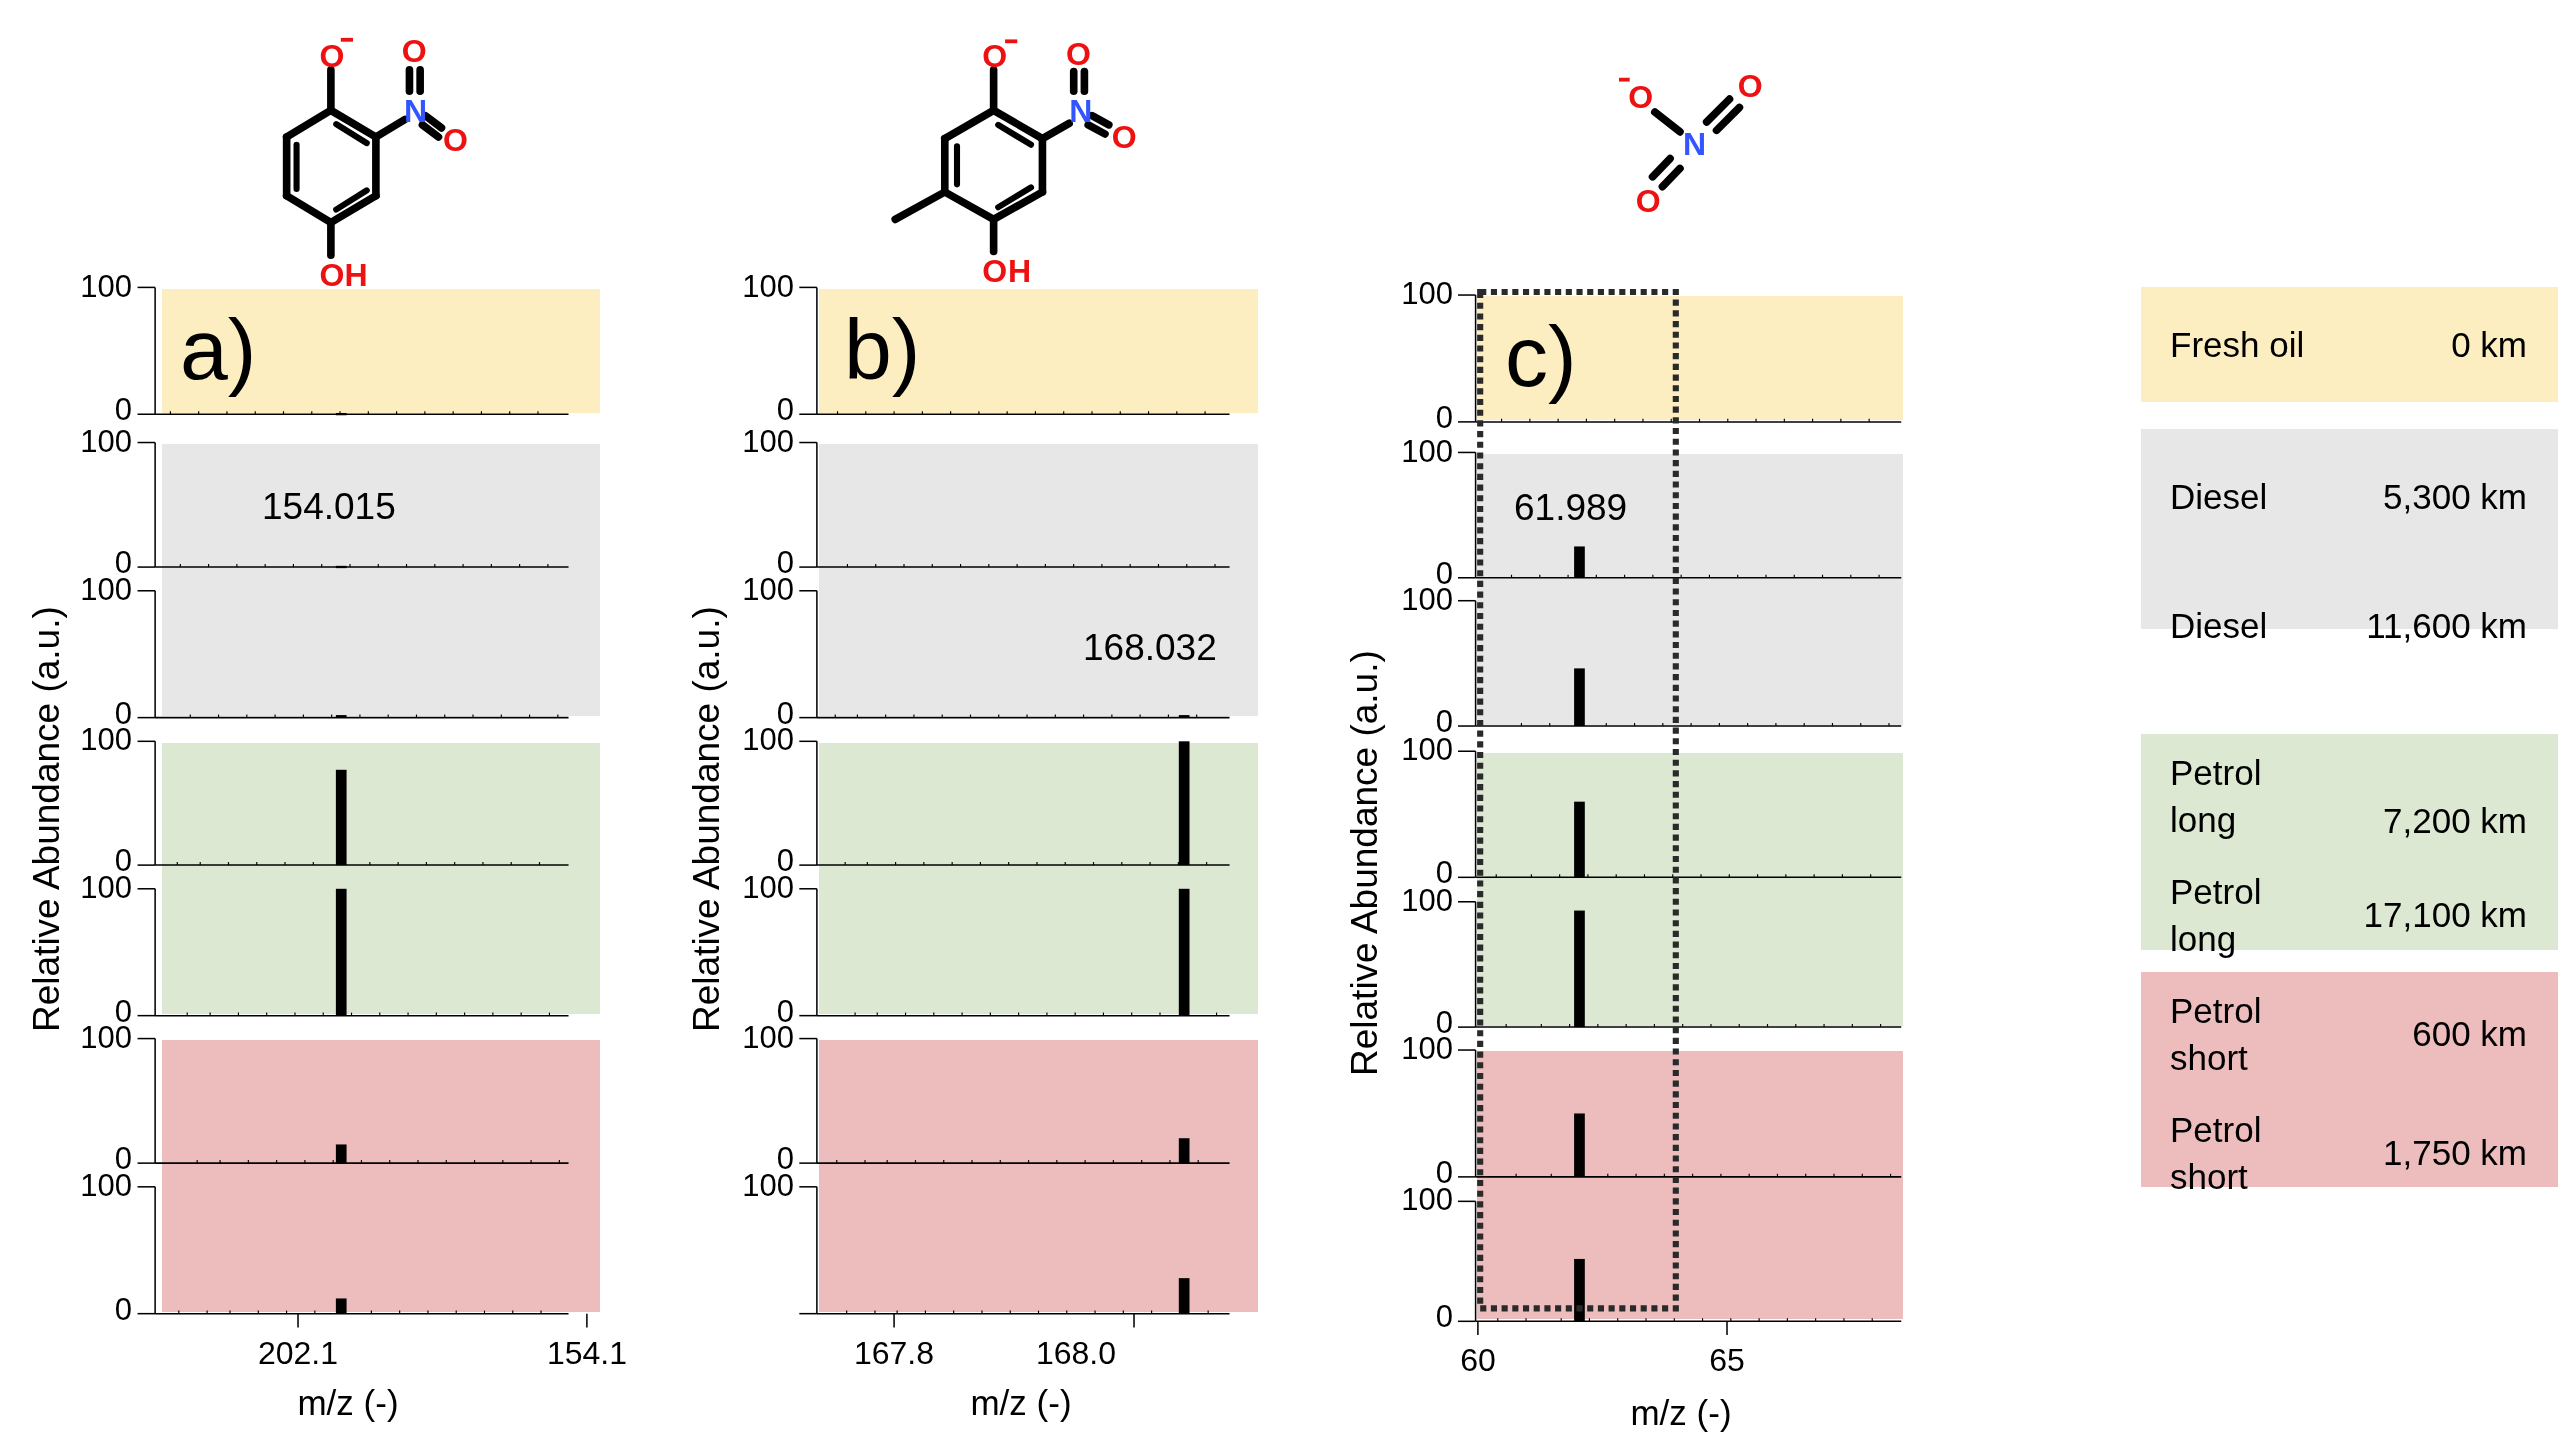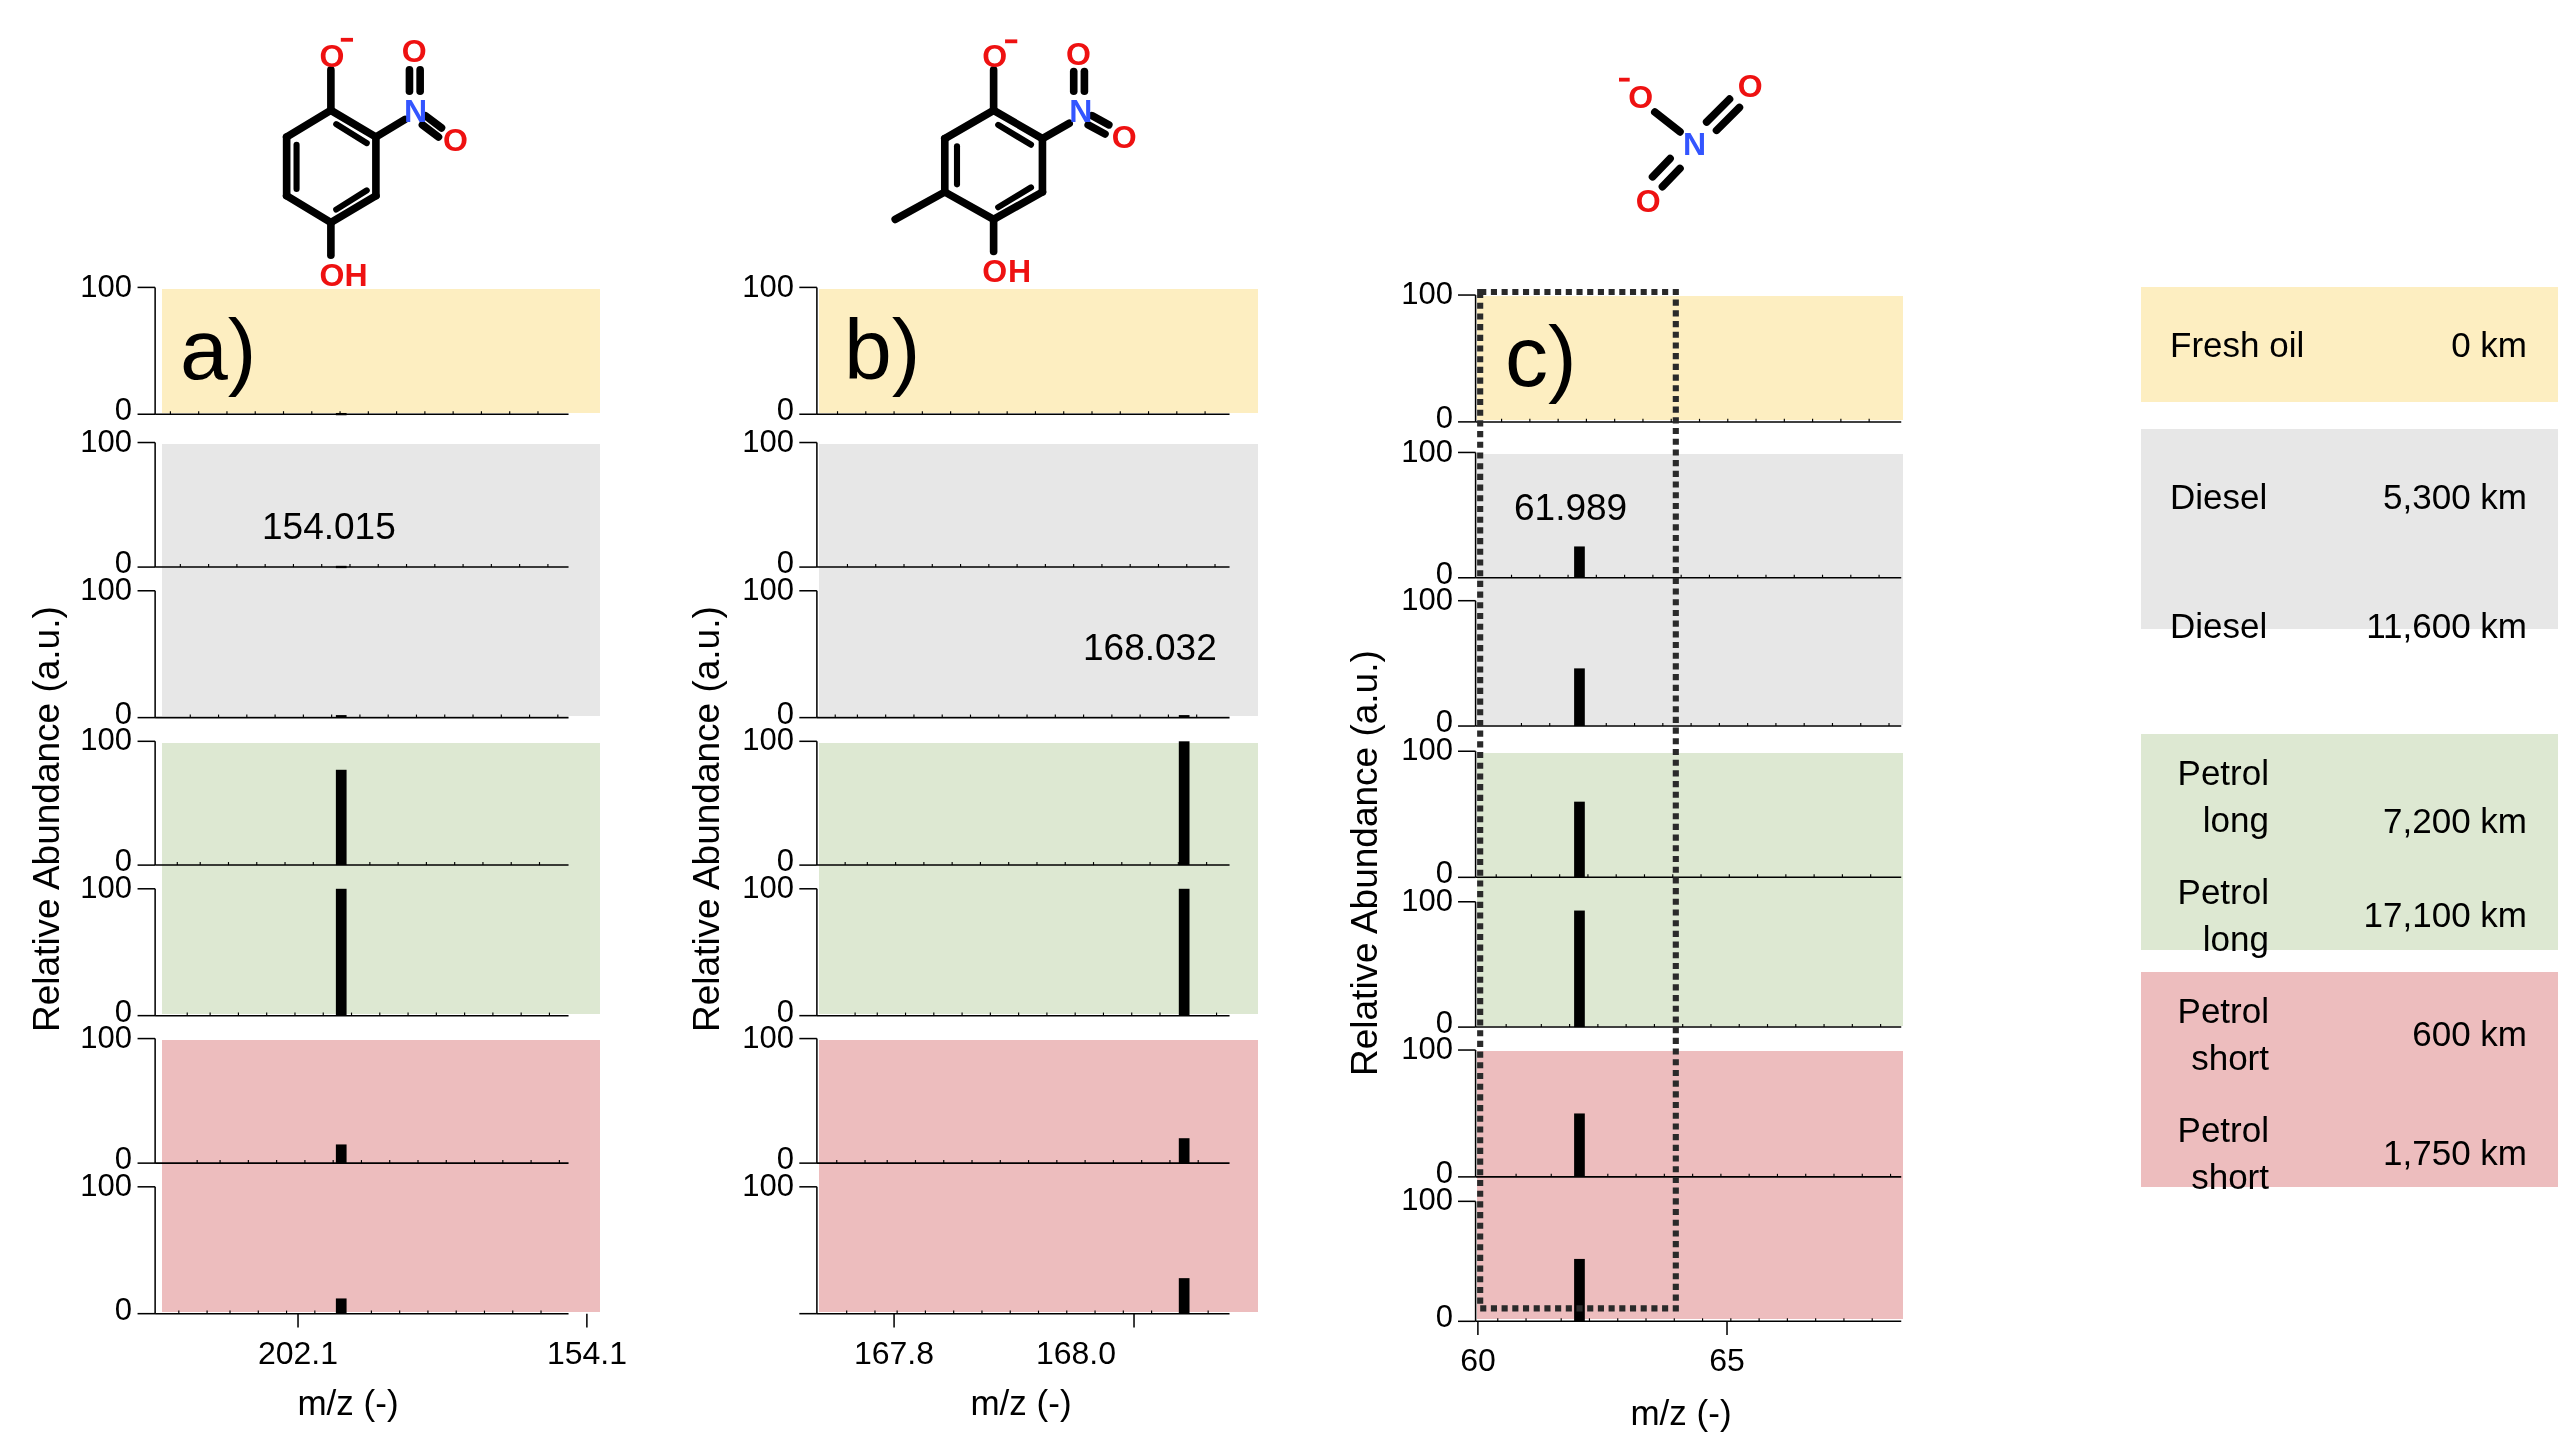--- a/index.html
+++ b/index.html
@@ -8,21 +8,21 @@
   .bgband { position: absolute; }
   .ytick-label { position: absolute; font-size: 31px; line-height: 31px; text-align: right; width: 69px; }
   .panel-letter { position: absolute; font-size: 86px; line-height: 86px; }
   .peak-label { position: absolute; font-size: 37px; line-height: 37px; white-space: nowrap; }
   .xtick-label { position: absolute; font-size: 32px; line-height: 32px; transform: translateX(-50%); white-space: nowrap; }
   .xlabel { position: absolute; font-size: 35px; line-height: 35px; transform: translateX(-50%); white-space: nowrap; }
   .ylabel { position: absolute; font-size: 37px; line-height: 37px; white-space: nowrap;
             transform-origin: left top; transform: rotate(-90deg); }
   .legend-box { position: absolute; left: 2141px; width: 417px; }
   .legend-row { position: absolute; left: 0; width: 417px; font-size: 35px; line-height: 47px; }
-  .legend-name { position: absolute; left: 29px; text-align: right; }
+  .legend-name { position: absolute; left: 29px; text-align: left; }
   .legend-dist { position: absolute; right: 31px; text-align: center; white-space: nowrap; }
   svg { position: absolute; overflow: visible; }
   .mol { position: absolute; }
 </style>
 </head>
 <body>
 
 <svg class="mol" style="left:252px;top:15.3px;" width="260" height="267" viewBox="0 0 340 350">
   <rect width="340" height="350" fill="#fff"></rect>
   <g stroke="#000" stroke-width="10" stroke-linecap="round" fill="none">
@@ -255,21 +255,21 @@
       <line x1="634" y1="1719" x2="634" y2="1715" stroke="#000" stroke-width="1.5"></line>
       <line x1="671" y1="1719" x2="671" y2="1715" stroke="#000" stroke-width="1.5"></line>
       <line x1="708" y1="1719" x2="708" y2="1715" stroke="#000" stroke-width="1.5"></line>
       <line x1="234" y1="1719" x2="234" y2="1715" stroke="#000" stroke-width="1.5"></line>
       <line x1="271" y1="1719" x2="271" y2="1715" stroke="#000" stroke-width="1.5"></line>
       <rect x="439.53333333331557" y="1699.08" width="14" height="19.92" fill="#000"></rect>
       <line x1="390" y1="1719" x2="390" y2="1737" stroke="#000" stroke-width="2"></line>
       <line x1="768" y1="1719" x2="768" y2="1737" stroke="#000" stroke-width="2"></line>
     </svg>
     <div class="panel-letter" style="left: 180px; top: 306px;">a)</div>
-    <div class="peak-label" style="left: 262px; top: 508px;">154.015</div>
+    <div class="peak-label" style="left: 262px; top: 488px;">154.015</div>
   </div>
 <div id="panel-b">
     <div class="bgband" style="left: 819px; top: 289px; width: 439px; height: 124px; background: rgb(253, 238, 193);"></div>
     <div class="bgband" style="left: 819px; top: 444px; width: 439px; height: 272px; background: rgb(231, 231, 231);"></div>
     <div class="bgband" style="left: 819px; top: 743px; width: 439px; height: 271px; background: rgb(221, 232, 210);"></div>
     <div class="bgband" style="left: 819px; top: 1040px; width: 439px; height: 272px; background: rgb(237, 189, 190);"></div>
     <div class="ytick-label" style="left: 725px; top: 271px;">100</div>
     <div class="ytick-label" style="left: 725px; top: 394px;">0</div>
     <div class="ytick-label" style="left: 725px; top: 426px;">100</div>
     <div class="ytick-label" style="left: 725px; top: 547px;">0</div>

